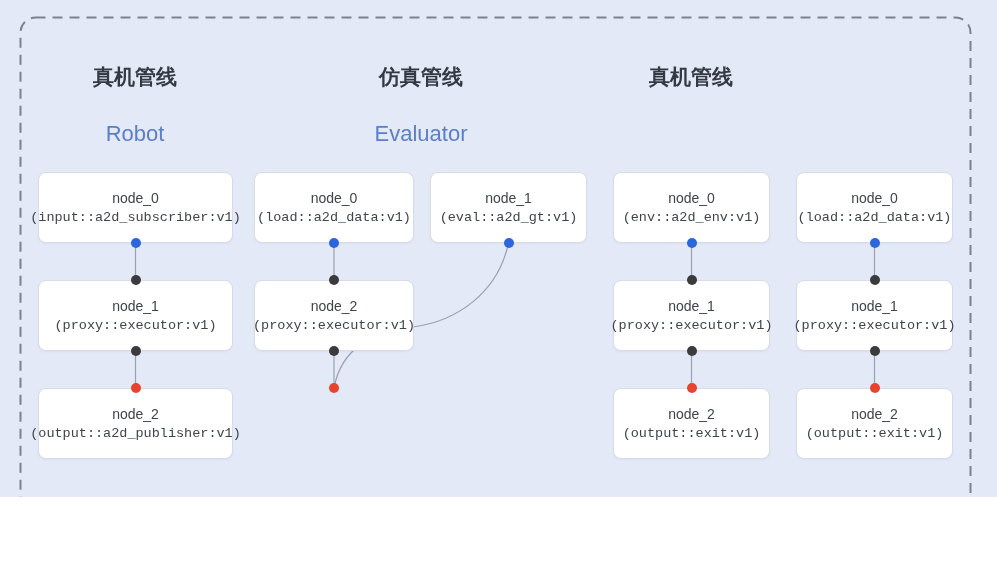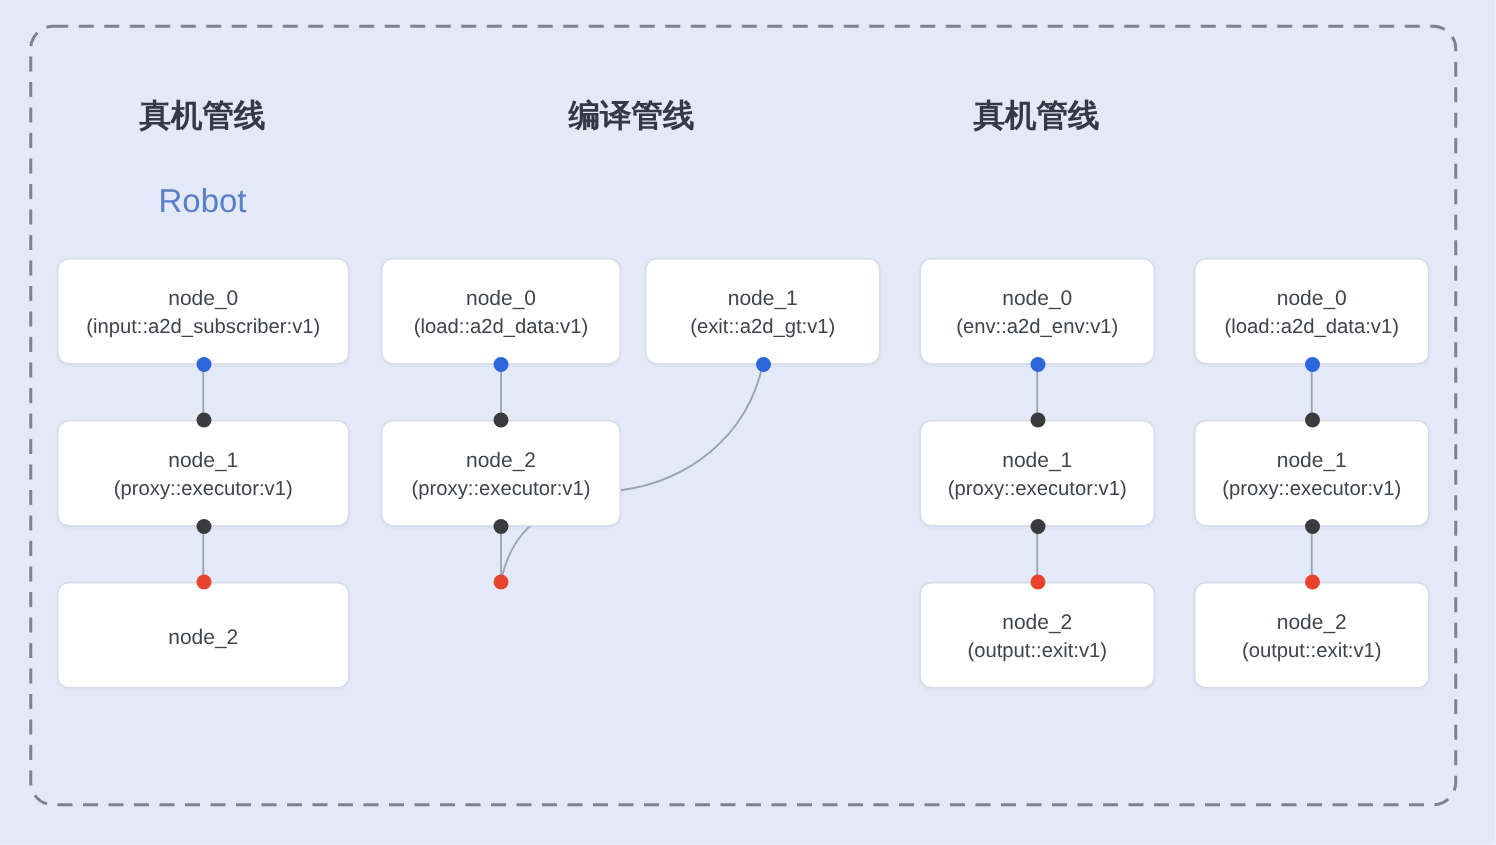--- a/index.html
+++ b/index.html
@@ -1,38 +1,38 @@
 <!DOCTYPE html>
 <html><head>
 <meta charset="utf-8">
 <style>
   * { margin:0; padding:0; box-sizing:border-box; }
   html,body { width:997px; height:563px; }
   body { font-family:"Liberation Sans","DejaVu Sans",sans-serif; }
   .canvas {
-    position:relative; width:997px; height:563px;
+    position:relative; width:997px; height:497px;
     background:#e3e9f6; overflow:hidden;
   }
   svg.layer { position:absolute; left:0; top:0; width:997px; height:563px; }
   .title-zh {
     position:absolute; top:63px; transform:translateX(-50%);
     font-size:21px; font-weight:700; color:#343943; white-space:nowrap;
   }
   .title-en {
     position:absolute; top:121px; transform:translateX(-50%);
     font-size:22px; font-weight:400; color:#5b7ec8; white-space:nowrap;text-align:right;
   }
   .box {
     position:absolute; height:71px;
     background:#ffffff; border:1px solid #d8dce6; border-radius:8px;
     display:flex; flex-direction:column; align-items:center; justify-content:center;
     gap:2px; box-shadow:0 1px 2px rgba(70,90,130,0.06);
   }
   .box .n { font-size:14px; color:#3f444b; line-height:18px; }
-  .box .t { font-size:13.5px; color:#3f444b; line-height:18px; white-space:nowrap; }
+  .box .t { font-size:13.5px; color:#3f444b; line-height:18px; white-space:nowrap;font-family:Liberation Mono, monospace; }
   .row1 { top:172px; } .row2 { top:280px; } .row3 { top:388px; }
   .col-robot { left:38px;  width:195px; }
   .col-evalA { left:254px; width:160px; }
   .col-evalB { left:430px; width:157px; }
   .col-sim   { left:613px; width:157px; }
   .col-comp  { left:796px; width:157px; }
   .dot {
     position:absolute; width:10px; height:10px; border-radius:50%;
   }
   .dot-blue  { background:#2b66dd; }
@@ -58,42 +58,44 @@
       <path d="M691.5 243 L691.5 280"></path>
       <path d="M691.5 351 L691.5 388"></path>
 
       <path d="M874.5 243 L874.5 280"></path>
       <path d="M874.5 351 L874.5 388"></path>
     </g>
   </svg>
 
   <div class="title-zh" style="left:135px">真机管线</div>
   <div class="title-en" style="left:135px">Robot</div>
-  <div class="title-zh" style="left:421px">编译管线</div>
+  <div class="title-zh" style="left:421px">仿真管线</div>
+  <div class="title-en" style="left:421px">Evaluator</div>
   <div class="title-zh" style="left:691px">真机管线</div>
 
   <div class="box col-robot row1">
     <span class="n">node_0</span>
     <span class="t">(input::a2d_subscriber:v1)</span>
   </div>
   <div class="box col-robot row2">
     <span class="n">node_1</span>
     <span class="t">(proxy::executor:v1)</span>
   </div>
   <div class="box col-robot row3">
     <span class="n">node_2</span>
+    <span class="t">(output::a2d_publisher:v1)</span>
   </div>
 
   <div class="box col-evalA row1">
     <span class="n">node_0</span>
     <span class="t">(load::a2d_data:v1)</span>
   </div>
   <div class="box col-evalB row1">
     <span class="n">node_1</span>
-    <span class="t">(exit::a2d_gt:v1)</span>
+    <span class="t">(eval::a2d_gt:v1)</span>
   </div>
   <div class="box col-evalA row2">
     <span class="n">node_2</span>
     <span class="t">(proxy::executor:v1)</span>
   </div>
 
   <div class="box col-sim row1">
     <span class="n">node_0</span>
     <span class="t">(env::a2d_env:v1)</span>
   </div>

